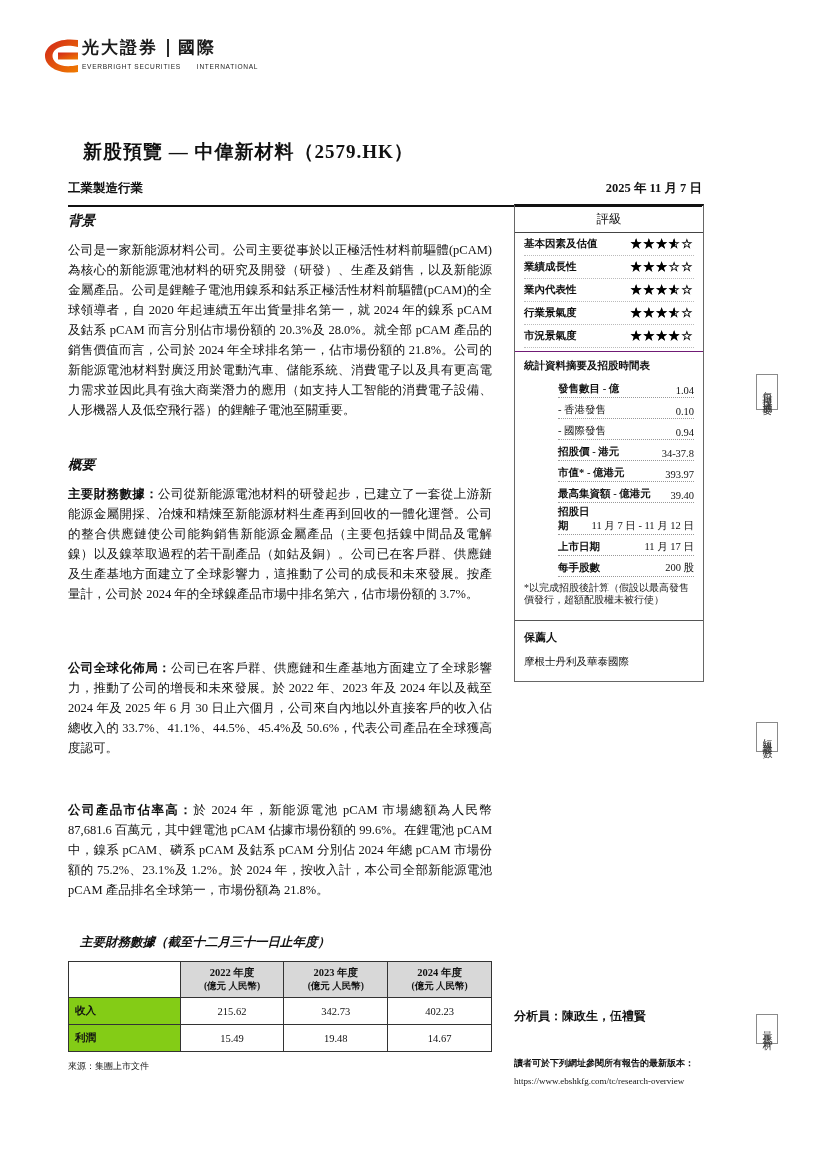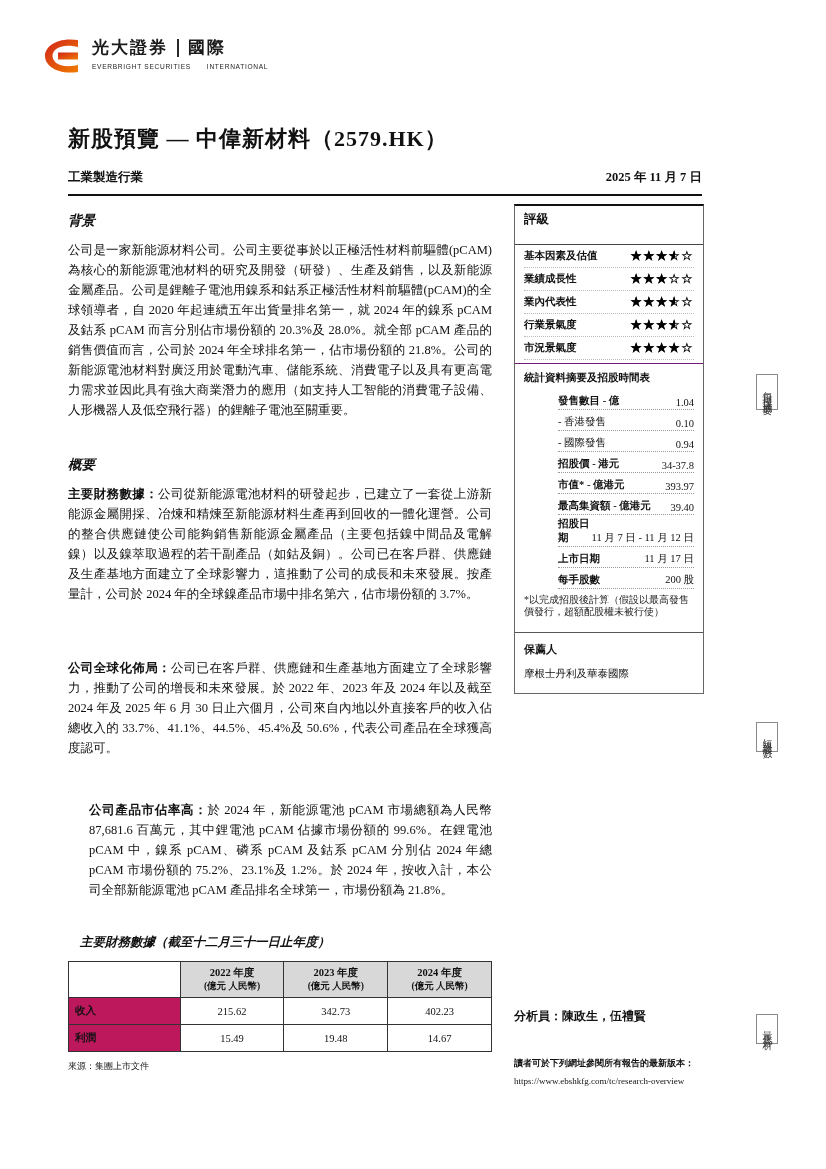--- a/index.html
+++ b/index.html
@@ -1,59 +1,59 @@
 <!DOCTYPE html>
 <html><head>
 <meta charset="utf-8">
 <style>
   html,body{margin:0;padding:0;background:#ffffff;}
   .page{position:relative;width:826px;height:1169px;background:#fff;overflow:hidden;
         font-family:"Liberation Serif",serif;color:#111;}
 
   
-  .logo-block{position:absolute;left:42px;top:36px;display:flex;gap:10px;align-items:flex-start;}
+  .logo-block{position:absolute;left:42px;top:36px;display:flex;align-items:flex-start;}
   .logo-mark svg{display:block;}
   .logo-text .cn-row{display:flex;align-items:center;gap:9px;
         font-family:"Liberation Sans",sans-serif;font-weight:700;font-size:17px;letter-spacing:2px;color:#1a1a1a;}
   .logo-divider{width:0;border-left:2px solid #2a2a2a;height:18px;}
   .logo-text .en-row{margin-top:4px;font-family:"Liberation Sans",sans-serif;font-size:6.6px;
         letter-spacing:0.7px;color:#222;display:flex;gap:16px;}
 
   
   .title-block{position:absolute;left:68px;top:124px;width:634px;}
-  .report-title{margin:0;font-size:22px;font-weight:700;letter-spacing:1px;}
+  .report-title{margin:15px;font-size:19px;font-weight:700;letter-spacing:1px;}
   .sub-row{display:flex;justify-content:space-between;margin-top:15px;font-size:12.5px;font-weight:700;}
   .header-rule{margin:8px 0 0;border:none;border-top:2px solid #111;}
 
   
   .main-col{position:absolute;left:68px;top:212px;width:424px;}
   .sec-h{margin:0 0 10px;font-size:13.5px;font-style:italic;font-weight:700;}
   .para{margin:0;font-size:12.5px;line-height:20px;text-align:justify;}
   .lead{font-weight:700;}
   .mb-bg{margin-bottom:36px;}
   .mb-p1{margin-bottom:54px;}
   .mb-p2{margin-bottom:42px;}
-  .mb-p3{margin-bottom:34px;margin-left:21px;}
+  .mb-p3{margin-bottom:34px;}
 
   
   .fin-h{margin:0 12px 10px;font-size:12.5px;font-weight:700;font-style:italic;}
   table.fin{border-collapse:collapse;}
   table.fin th,table.fin td{border:1px solid #333;font-size:10.5px;padding:4px 6px;}
   table.fin thead th{background:#d8d8d8;font-weight:700;width:96px;text-align:center;}
   table.fin thead th.corner{background:#fff;width:106px;}
   table.fin .unit{display:block;font-size:9.5px;font-weight:700;}
-  table.fin tbody th{font-weight:700;text-align:left;background:#be185d;padding:6px 6px;}
+  table.fin tbody th{font-weight:700;text-align:left;background:#84cc16;padding:6px 6px;}
   table.fin tbody td{text-align:center;padding:6px 6px;}
   .source{font-size:9px;margin-top:8px;color:#222;}
 
   
   .side-col{position:absolute;left:514px;top:204px;width:190px;}
   .side-box{border:1px solid #666;border-top:2px solid #111;padding:0 9px 12px;min-height:440px;box-sizing:border-box;}
   .full{margin-left:-9px;margin-right:-9px;padding-left:9px;padding-right:9px;}
-  .rating-title{text-align:left;font-weight:700;font-size:12.5px;padding-top:5px;padding-bottom:16px;
+  .rating-title{text-align:center;font-weight:400;font-size:12.5px;padding-top:5px;padding-bottom:4px;
         border-bottom:1px solid #444;}
   .rating-row{display:flex;justify-content:space-between;align-items:center;height:22px;
         border-bottom:1px dotted #bbb;font-size:10.5px;font-weight:700;}
   .stars{position:relative;display:inline-block;font-size:12.5px;letter-spacing:1.5px;line-height:1;color:#000;}
   .stars .fill{position:absolute;left:0;top:0;overflow:hidden;white-space:nowrap;}
   .stats-title{font-weight:700;font-size:10.5px;padding-top:7px;padding-bottom:4px;border-top:1px solid #701a75;margin-top:3px;}
   .stat-row{display:flex;justify-content:space-between;align-items:flex-end;min-height:17px;
         border-bottom:1px dotted #999;font-size:10.5px;padding:2px 0 1px;margin-left:34px;}
   .stat-row .val{text-align:right;white-space:nowrap;}
   .stat-row.main .lbl{font-weight:700;}

